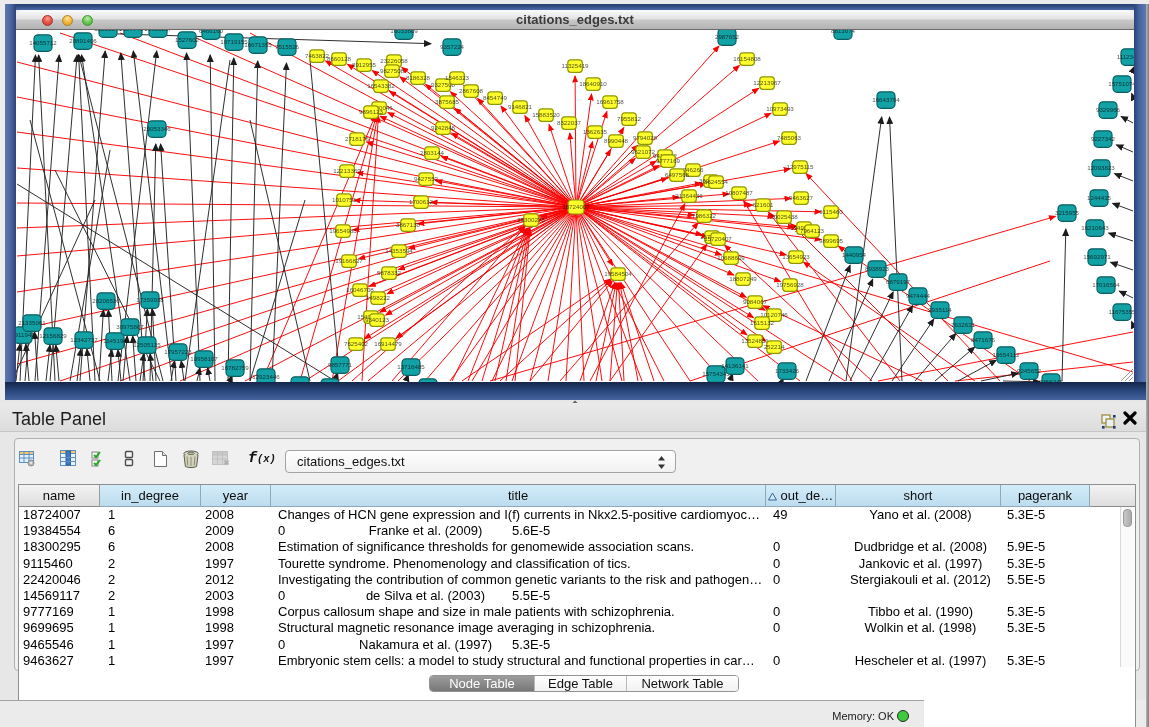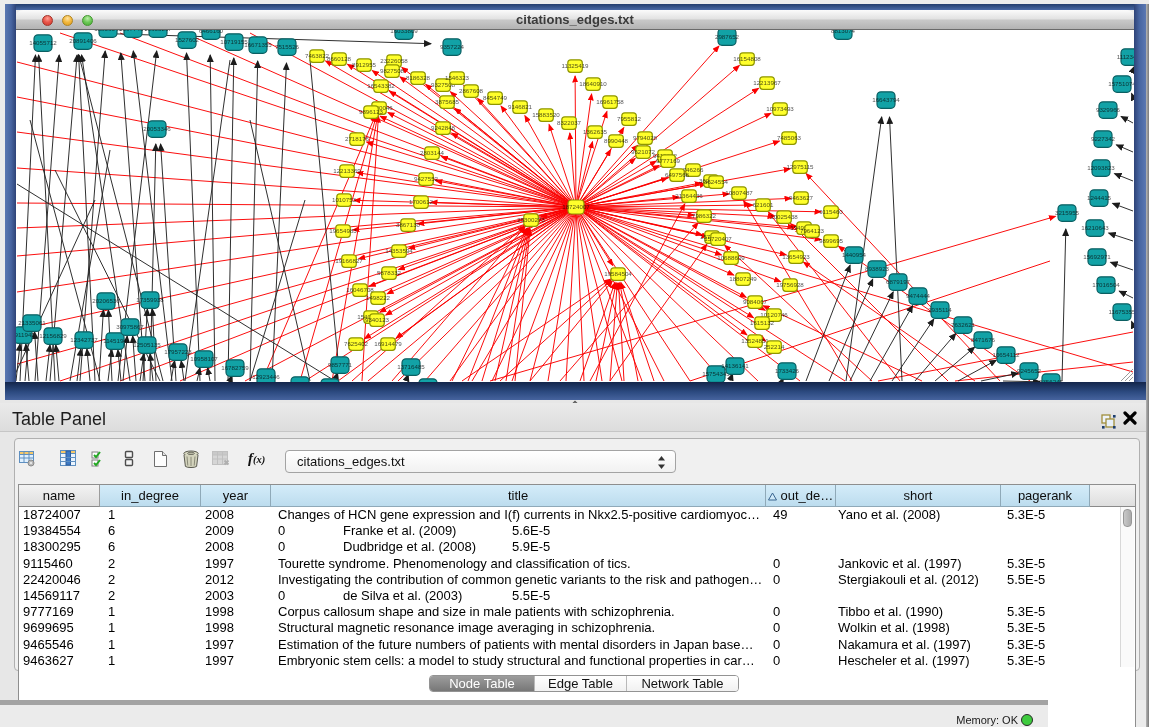--- a/index.html
+++ b/index.html
@@ -43,31 +43,31 @@
   background:linear-gradient(#d4ecf9,#bcdcee);border-right:1px solid #8fa9b8;border-bottom:1px solid #8fa9b8;overflow:hidden;white-space:nowrap}
 .th.gray{background:linear-gradient(#f3f3f3,#dedede);border-right:1px solid #9c9c9c;border-bottom:1px solid #8a8a8a}
 .tbody{position:absolute;left:0;top:22px;width:1116px}
 .tr{height:16.2px;display:flex;font-size:13px;color:#000;white-space:nowrap}
 .c{overflow:hidden;line-height:16.2px}
 .c0{width:81px;padding-left:4px}
 .c1{width:103px;padding-left:8px}
 .c2{width:70px;padding-left:2px}
 .c3{width:495px;padding-left:5px}
 .c4{width:70px;padding-left:5px}
-.c5{width:165px;}
+.c5{width:165px;text-align:center}
 .c6{width:89px;padding-left:4px}
 #vsb{position:absolute;left:1101px;top:22px;width:14px;height:160px;background:#fafafa;border-left:1px solid #d8d8d8}
 #vsb .thumb{position:absolute;left:2px;top:2px;width:9px;height:18px;background:linear-gradient(90deg,#c9c9c9,#ababab);border:1px solid #979797;border-radius:4px}
 
 #tabs{left:429px;top:275px;height:17px;display:flex;border:1px solid #939393;border-radius:4px;overflow:hidden;background:#fff}
 .tab{height:17px;font-size:13px;line-height:16px;text-align:center;color:#111;background:linear-gradient(#ffffff,#efefef)}
 .tab.sel{background:linear-gradient(#9d9d9d,#727272);color:#fff}
 .tab.b{border-left:1px solid #b9b9b9}
 
-#status{left:0;top:700px;width:1048px;height:27px;background:#ebebeb;border-top:5px solid #a3a3a3}
+#status{left:0;top:700px;width:924px;height:27px;background:#ebebeb;border-top:1px solid #a3a3a3}
 #mem{position:absolute;right:30px;top:9px;font-size:11px;color:#1a1a1a}
 #memdot{position:absolute;right:15px;top:9px;width:12px;height:12px;border-radius:50%;
   background:#3ecb3e;border:1.5px solid #282828}
 </style></head>
 <body>
 <div class="abs" id="frame-top"></div>
 <div class="abs" id="frame-left"></div>
 <div class="abs" id="frame-right"></div>
 <div class="abs" id="frame-bottom"></div>
 <div class="abs" id="titlebar">
@@ -936,21 +936,21 @@
       </g>
   </svg>
   <svg class="ticon" style="left:212px" width="19" height="17" opacity="0.55">
     <rect x="0.5" y="1.5" width="15" height="13" fill="#c2c2c2" stroke="#9a9a9a"></rect>
     <rect x="0.5" y="1.5" width="15" height="3.5" fill="#ababab" stroke="#9a9a9a"></rect>
     <line x1="5.5" y1="2" x2="5.5" y2="14" stroke="#9a9a9a"></line>
       <line x1="10.5" y1="2" x2="10.5" y2="14" stroke="#9a9a9a"></line>
     <line x1="1" y1="9" x2="15" y2="9" stroke="#9a9a9a"></line>
     <path d="M12.5,10.5 l4,4 m0,-4 l-4,4" stroke="#7d7d7d" stroke-width="1.8"></path>
   </svg>
-  <div class="abs" style="left:248px;top:50px;width:24px;height:18px;font-family:Liberation Serif, serif;font-style:italic;font-weight:bold;font-size:15px;color:#111">f<span style="font-size:10.5px">(x)</span></div>
+  <div class="abs" style="left:248px;top:50px;width:24px;height:18px;font-family:Liberation Mono, monospace;font-style:italic;font-weight:bold;font-size:15px;color:#111">f<span style="font-size:10.5px">(x)</span></div>
   <div class="abs" id="combo">
     <div class="ct">citations_edges.txt</div>
     <svg class="arr" width="9" height="17">
       <path d="M4.5,2 L8,6.5 L1,6.5 Z" fill="#333"></path>
       <path d="M4.5,15 L1,10.5 L8,10.5 Z" fill="#333"></path>
     </svg>
   </div>
   <div class="abs" id="tbl">
     <div id="thead">
       <div class="th gray" style="width:81px">name</div>
@@ -979,20 +979,21 @@
           <div class="c c1">6</div>
           <div class="c c2">2009</div>
           <div class="c c4">0</div>
           <div class="c c5">Franke et al. (2009)</div>
           <div class="c c6">5.6E-5</div>
         </div>
         <div class="tr">
           <div class="c c0">18300295</div>
           <div class="c c1">6</div>
           <div class="c c2">2008</div>
+          <div class="c c3">Estimation of significance thresholds for genomewide association scans.</div>
           <div class="c c4">0</div>
           <div class="c c5">Dudbridge et al. (2008)</div>
           <div class="c c6">5.9E-5</div>
         </div>
         <div class="tr">
           <div class="c c0">9115460</div>
           <div class="c c1">2</div>
           <div class="c c2">1997</div>
           <div class="c c3">Tourette syndrome. Phenomenology and classification of tics.</div>
           <div class="c c4">0</div>
@@ -1031,21 +1032,20 @@
           <div class="c c2">1998</div>
           <div class="c c3">Structural magnetic resonance image averaging in schizophrenia.</div>
           <div class="c c4">0</div>
           <div class="c c5">Wolkin et al. (1998)</div>
           <div class="c c6">5.3E-5</div>
         </div>
         <div class="tr">
           <div class="c c0">9465546</div>
           <div class="c c1">1</div>
           <div class="c c2">1997</div>
-          <div class="c c3">Estimation of the future numbers of patients with mental disorders in Japan base…</div>
           <div class="c c4">0</div>
           <div class="c c5">Nakamura et al. (1997)</div>
           <div class="c c6">5.3E-5</div>
         </div>
         <div class="tr">
           <div class="c c0">9463627</div>
           <div class="c c1">1</div>
           <div class="c c2">1997</div>
           <div class="c c3">Embryonic stem cells: a model to study structural and functional properties in car…</div>
           <div class="c c4">0</div>

